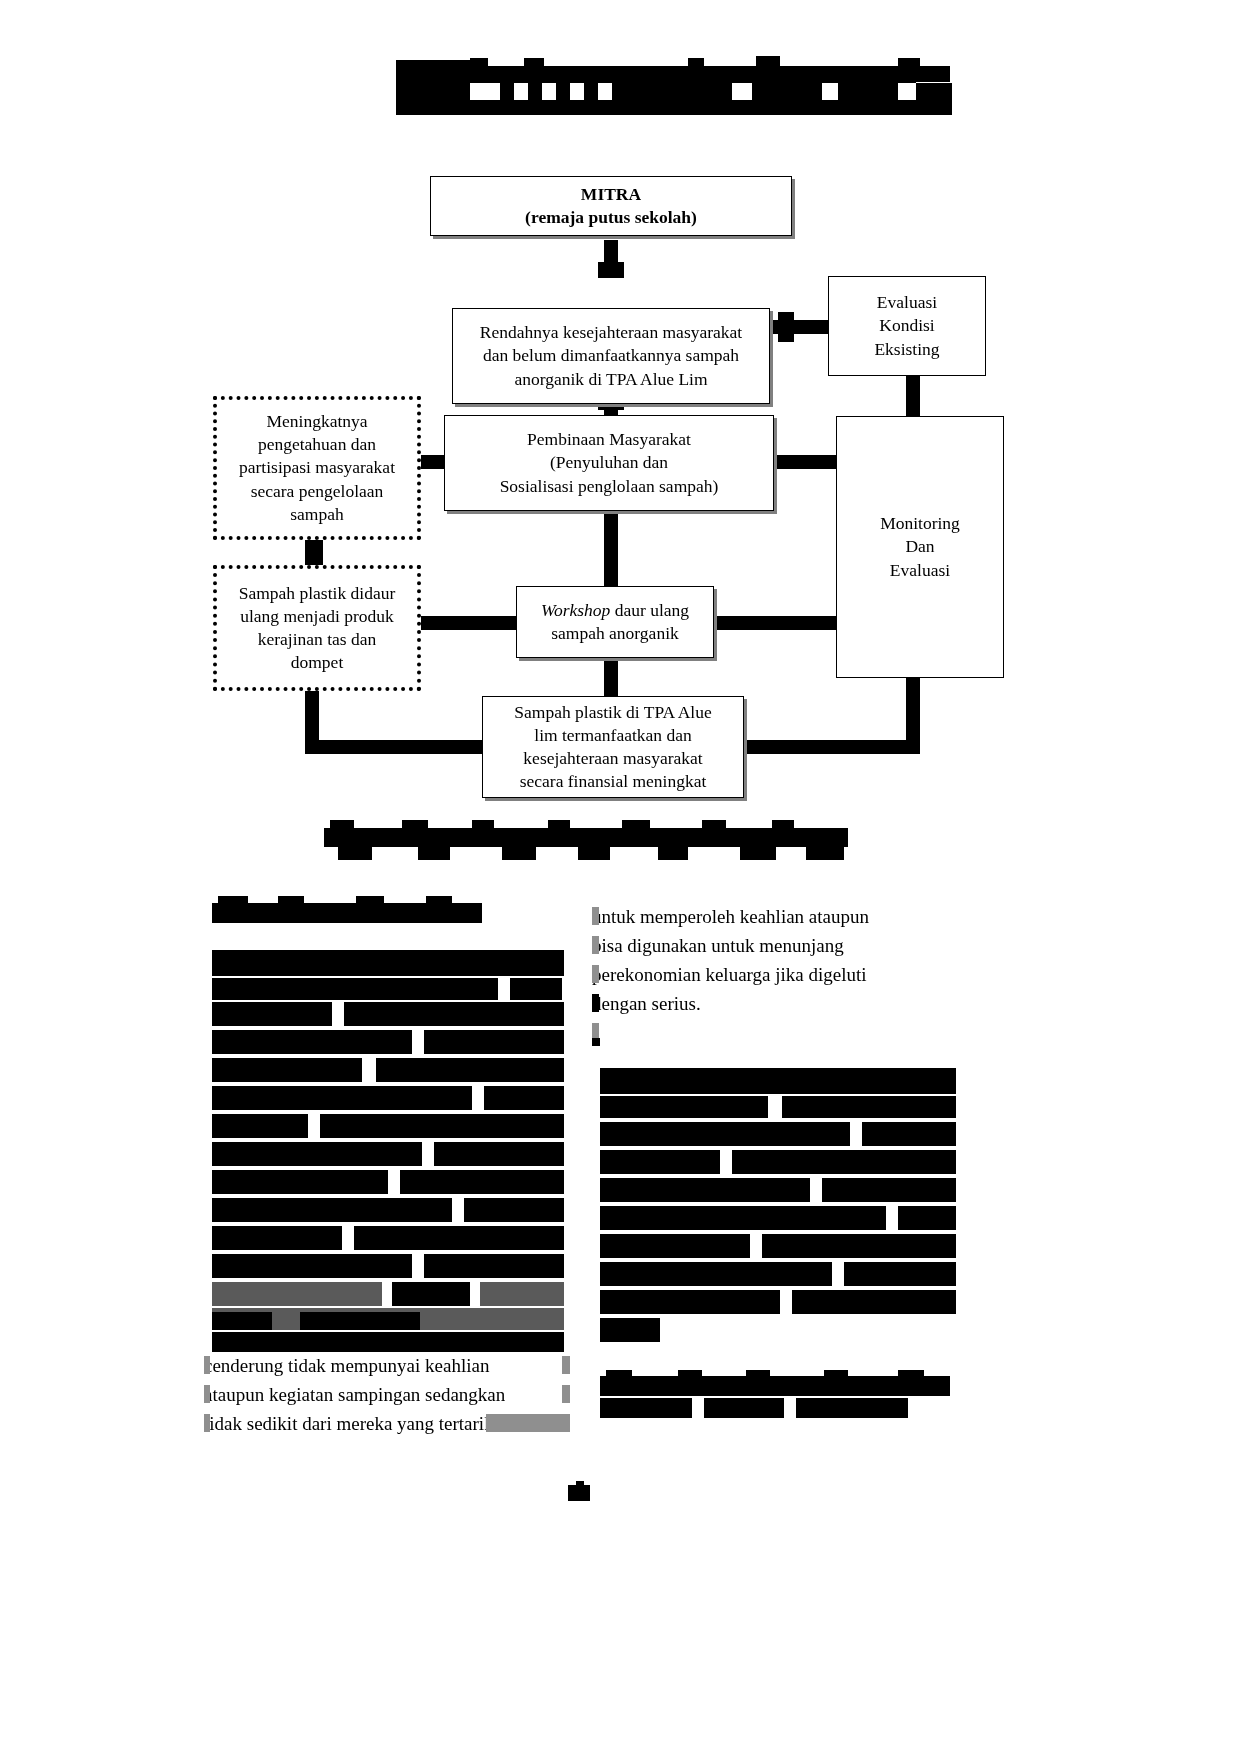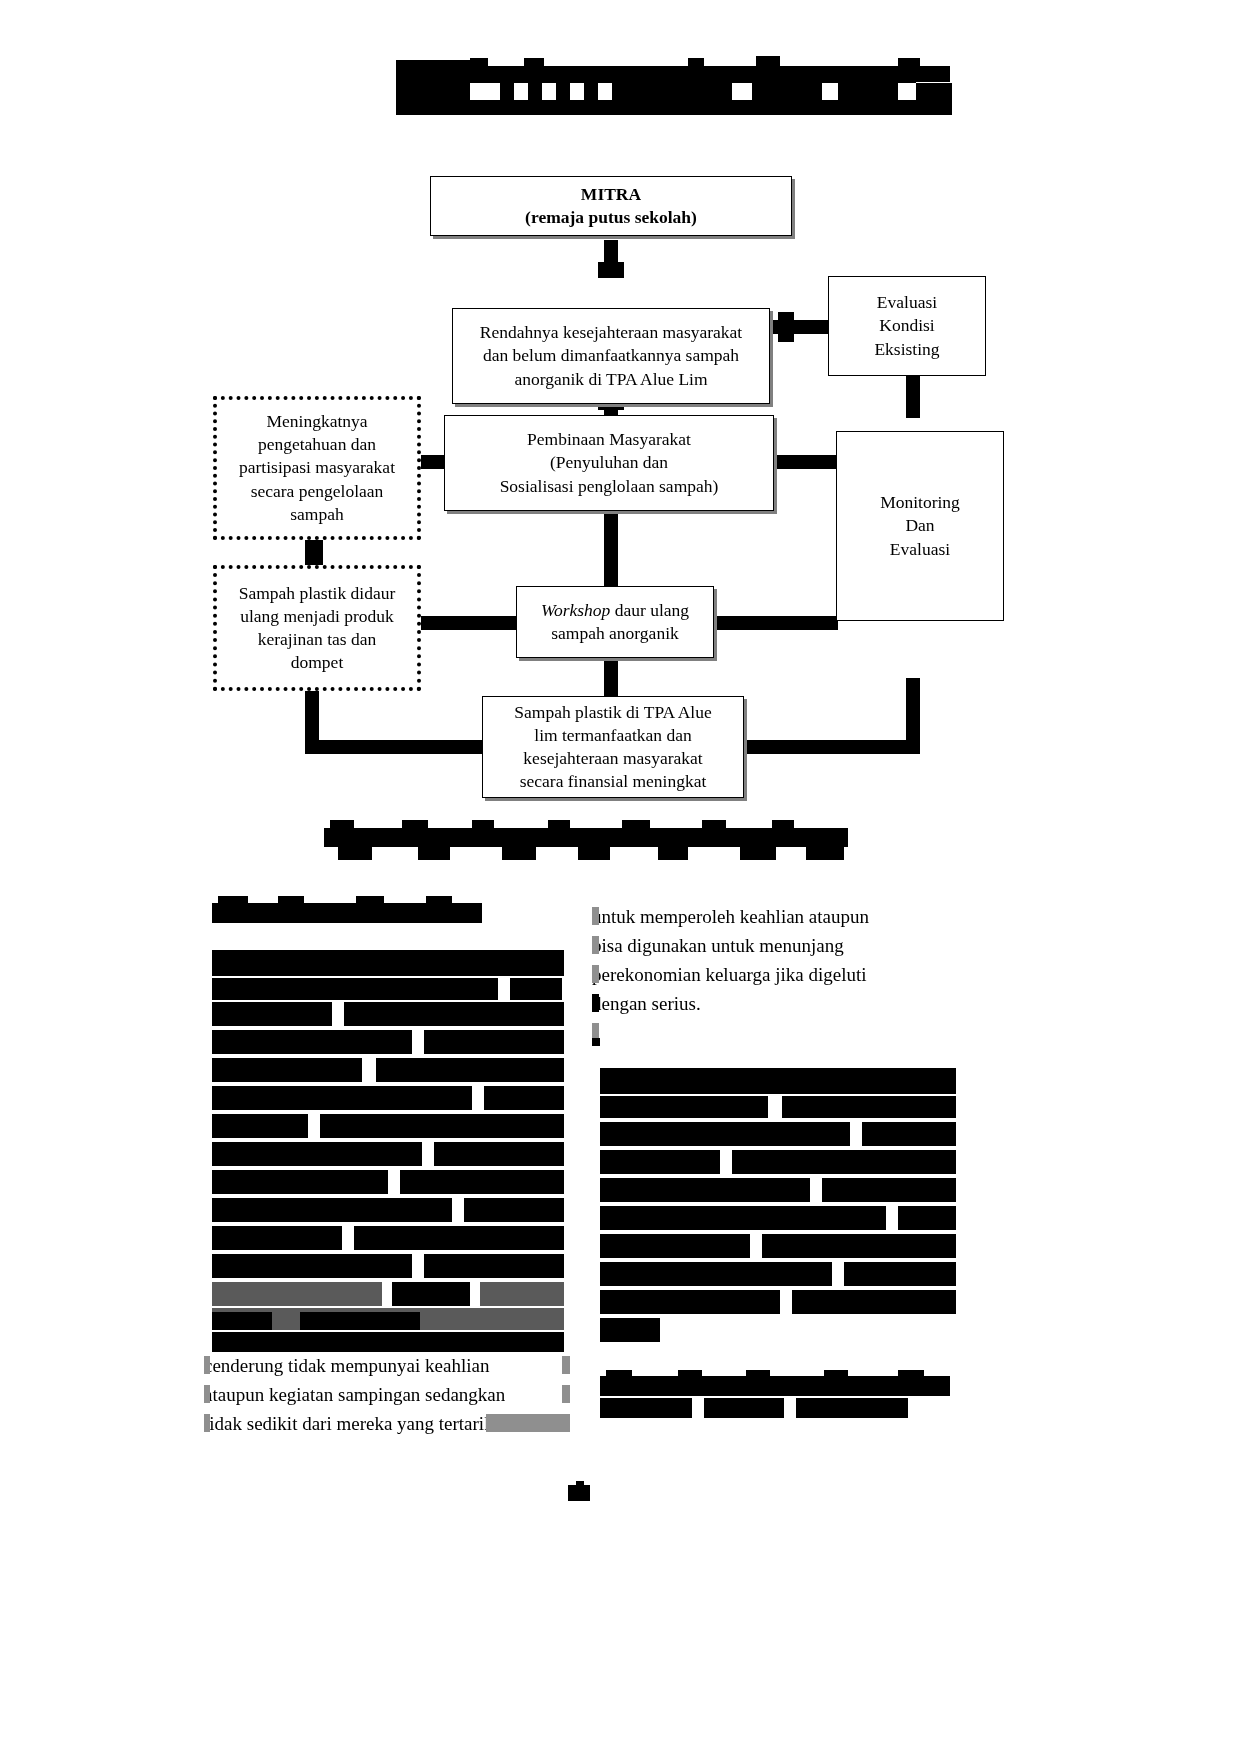--- a/index.html
+++ b/index.html
@@ -129,21 +129,21 @@
     </div>
 
     <div class="dbox shadow" style="left:444px;top:415px;width:330px;height:96px;">
       <div class="inner">
         <span>Pembinaan Masyarakat</span><br>
         <span>(Penyuluhan dan</span><br>
         <span>Sosialisasi penglolaan sampah)</span>
       </div>
     </div>
 
-    <div class="dbox" style="left:836px;top:416px;width:168px;height:190px;margin-top:15px;">
+    <div class="dbox" style="left:836px;top:416px;width:168px;height:262px;">
       <div class="inner">
         <span>Monitoring</span><br>
         <span>Dan</span><br>
         <span>Evaluasi</span>
       </div>
     </div>
 
     <div class="dbox dotted" style="left:213px;top:565px;width:208px;height:126px;">
       <div class="inner">
         <span>Sampah plastik didaur</span><br>

